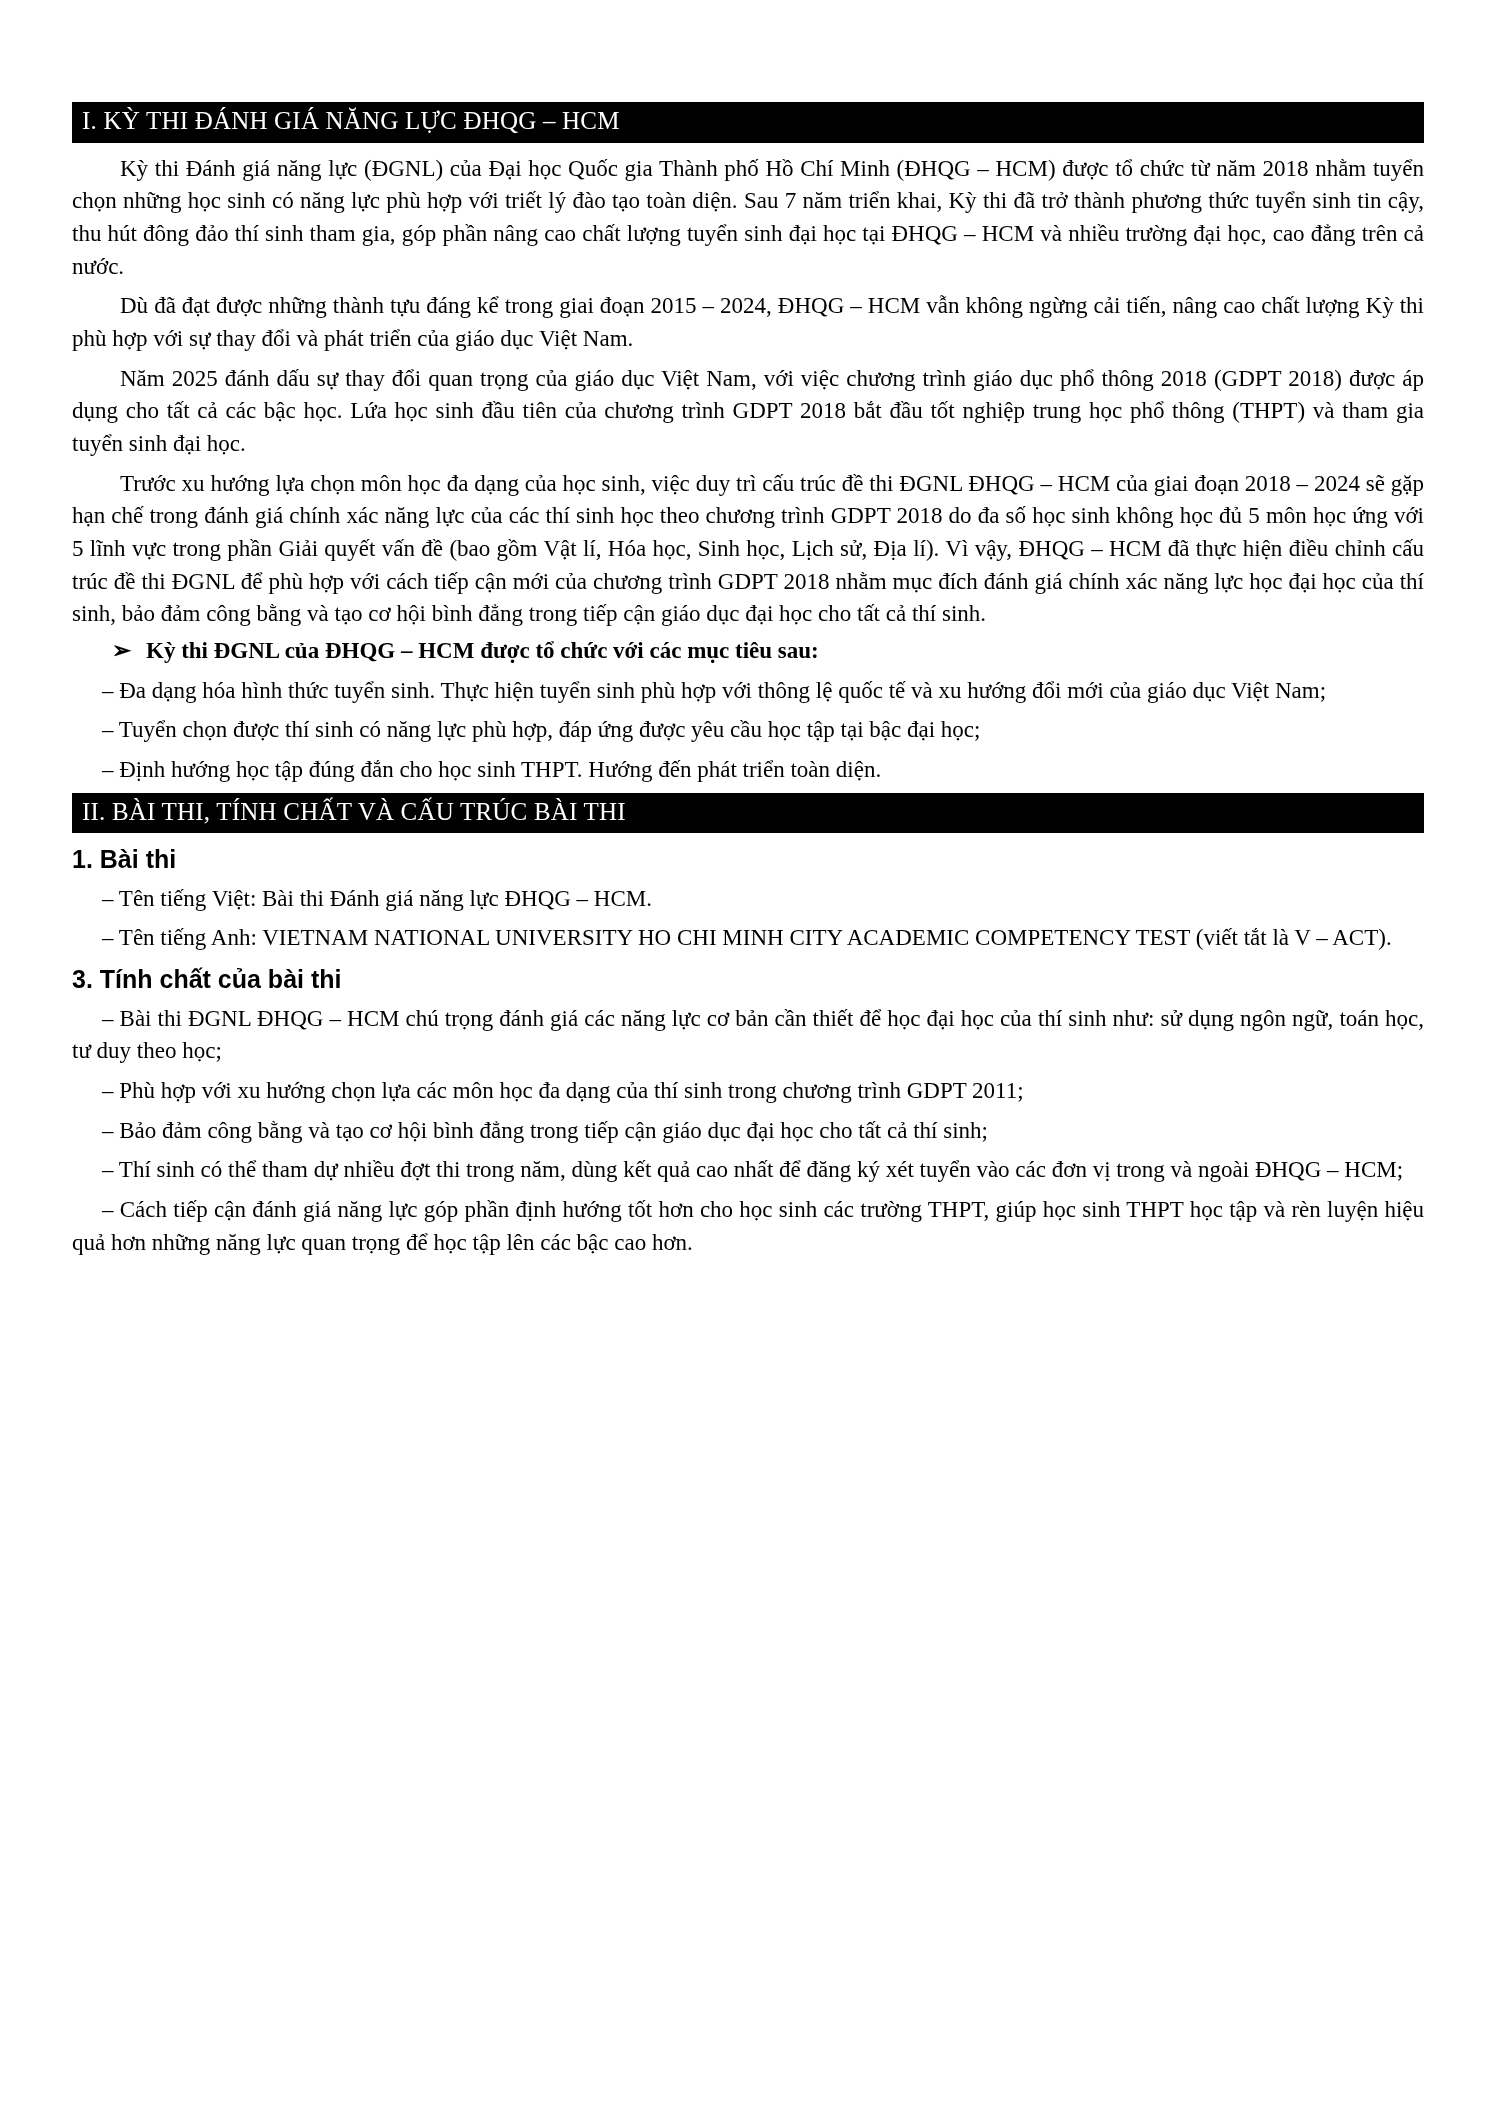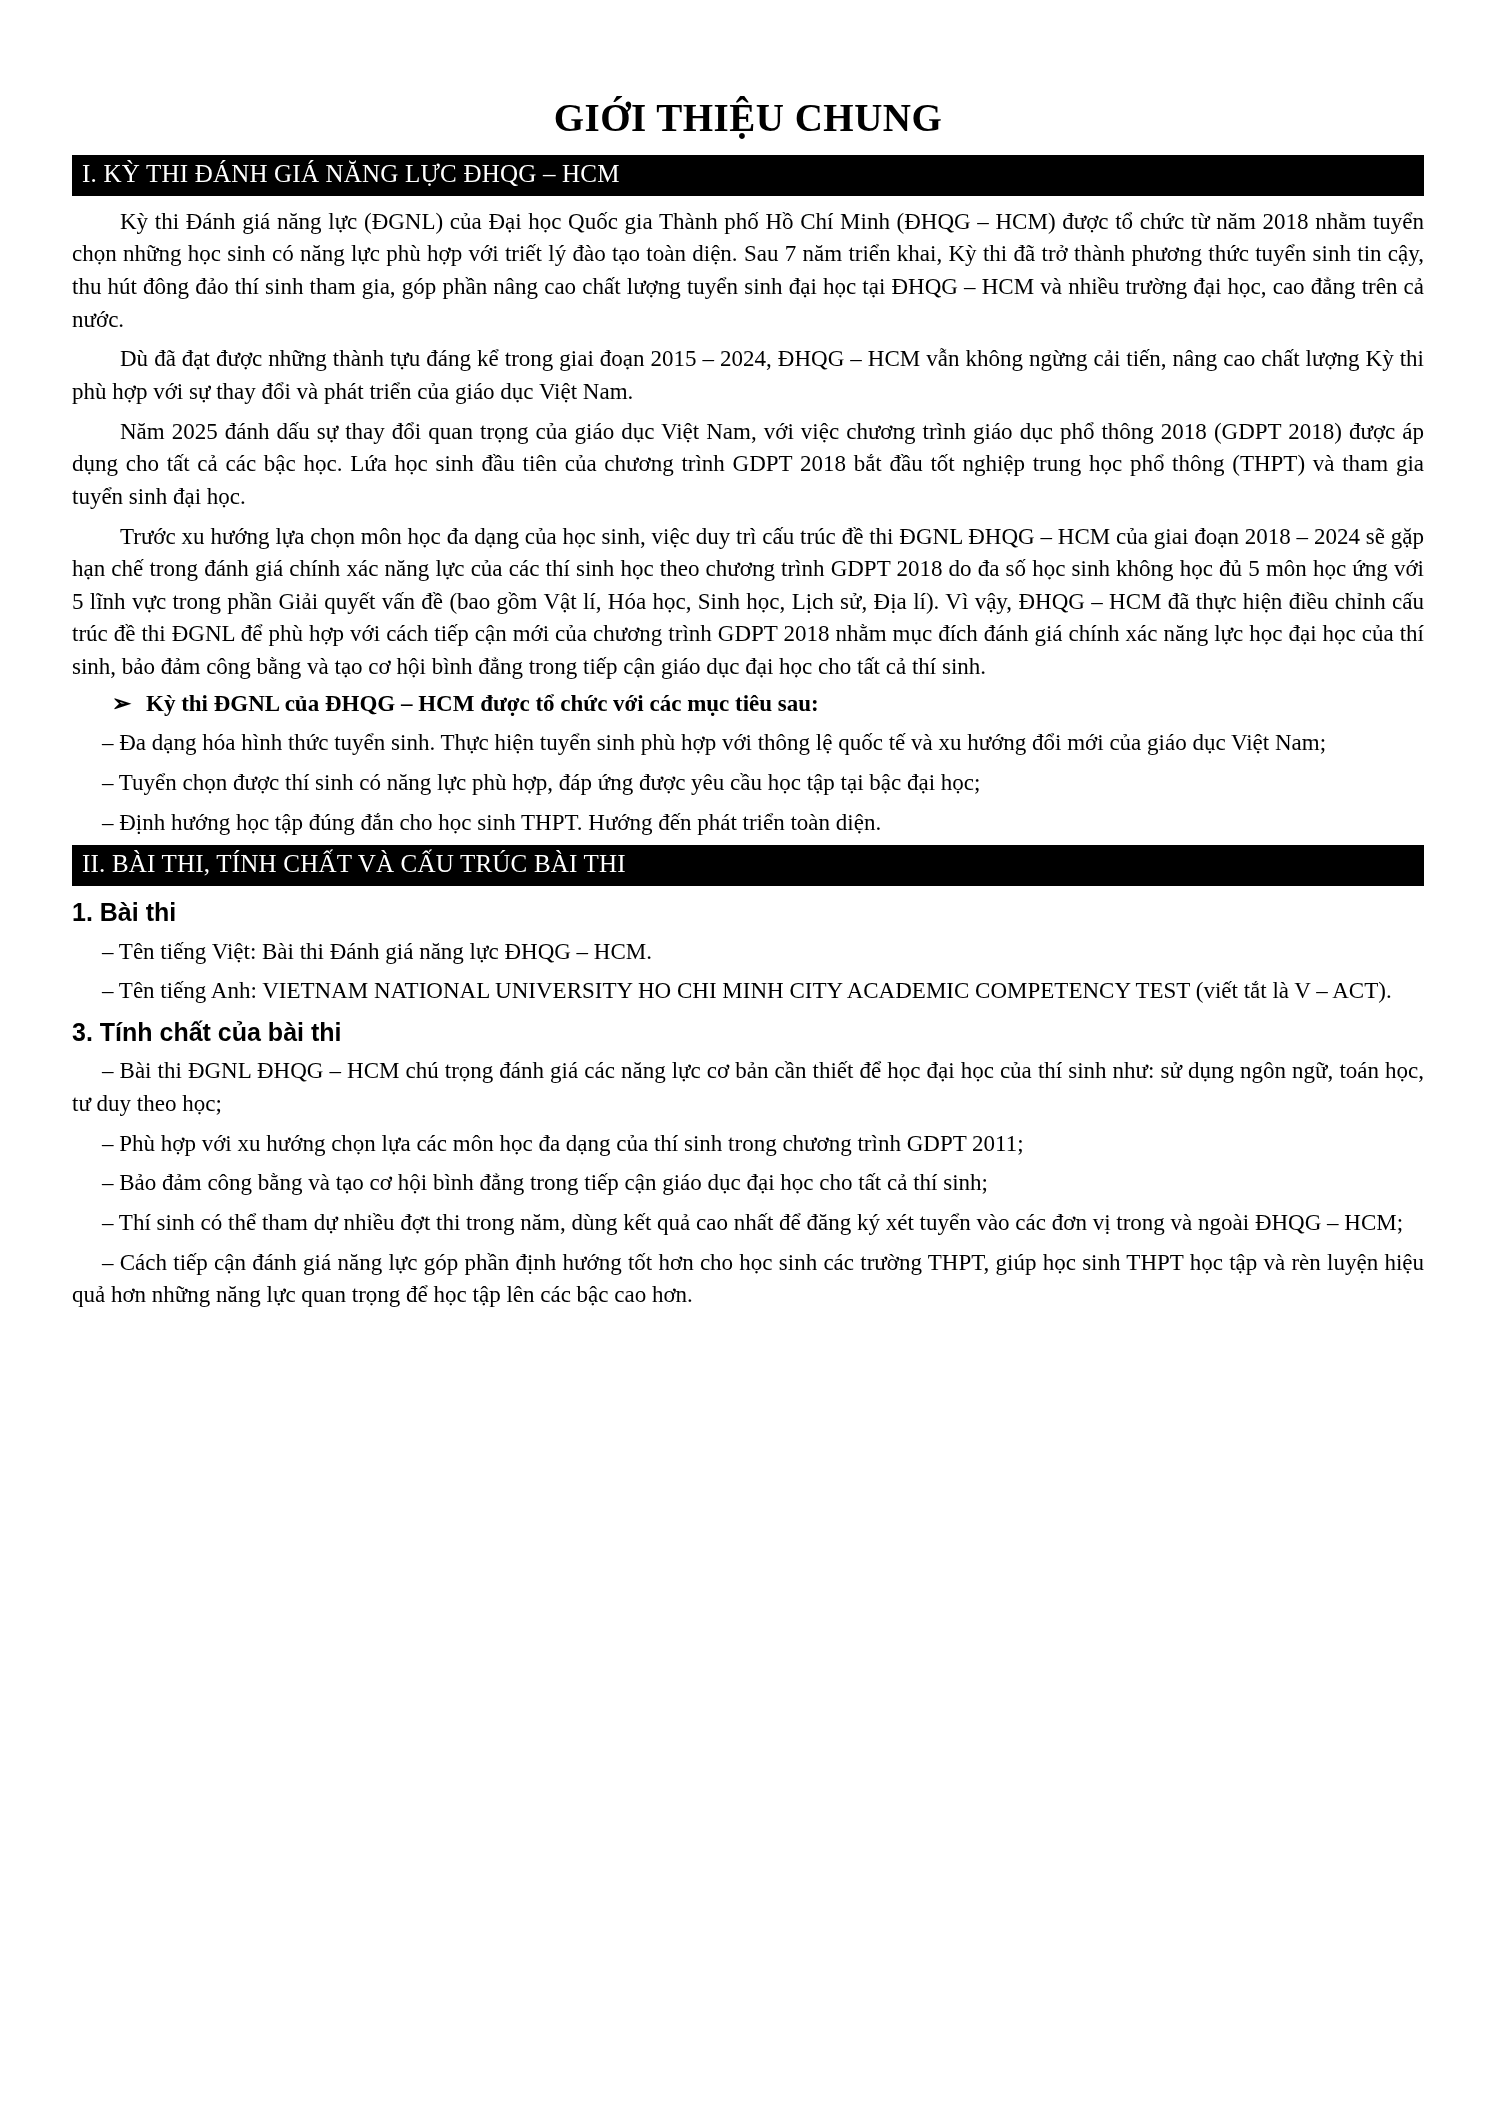--- a/index.html
+++ b/index.html
@@ -83,21 +83,20 @@
     font-weight: bold;
     margin: 8px 0 4px 0;
     line-height: 1.3;
   }
 </style>
 </head>
 <body>
 
 <div class="page">
 
-  <h1 class="doc-title">GIỚI THIỆU CHUNG</h1>
 
 
   <div class="section-bar">I. KỲ THI ĐÁNH GIÁ NĂNG LỰC ĐHQG – HCM</div>
 
   <p class="indent">Kỳ thi Đánh giá năng lực (ĐGNL) của Đại học Quốc gia Thành phố Hồ Chí Minh (ĐHQG – HCM) được tổ chức từ năm 2018 nhằm tuyển chọn những học sinh có năng lực phù hợp với triết lý đào tạo toàn diện. Sau 7 năm triển khai, Kỳ thi đã trở thành phương thức tuyển sinh tin cậy, thu hút đông đảo thí sinh tham gia, góp phần nâng cao chất lượng tuyển sinh đại học tại ĐHQG – HCM và nhiều trường đại học, cao đẳng trên cả nước.</p>
   <p class="indent">Dù đã đạt được những thành tựu đáng kể trong giai đoạn 2015 – 2024, ĐHQG – HCM vẫn không ngừng cải tiến, nâng cao chất lượng Kỳ thi phù hợp với sự thay đổi và phát triển của giáo dục Việt Nam.</p>
   <p class="indent">Năm 2025 đánh dấu sự thay đổi quan trọng của giáo dục Việt Nam, với việc chương trình giáo dục phổ thông 2018 (GDPT 2018) được áp dụng cho tất cả các bậc học. Lứa học sinh đầu tiên của chương trình GDPT 2018 bắt đầu tốt nghiệp trung học phổ thông (THPT) và tham gia tuyển sinh đại học.</p>
   <p class="indent">Trước xu hướng lựa chọn môn học đa dạng của học sinh, việc duy trì cấu trúc đề thi ĐGNL ĐHQG – HCM của giai đoạn 2018 – 2024 sẽ gặp hạn chế trong đánh giá chính xác năng lực của các thí sinh học theo chương trình GDPT 2018 do đa số học sinh không học đủ 5 môn học ứng với 5 lĩnh vực trong phần Giải quyết vấn đề (bao gồm Vật lí, Hóa học, Sinh học, Lịch sử, Địa lí). Vì vậy, ĐHQG – HCM đã thực hiện điều chỉnh cấu trúc đề thi ĐGNL để phù hợp với cách tiếp cận mới của chương trình GDPT 2018 nhằm mục đích đánh giá chính xác năng lực học đại học của thí sinh, bảo đảm công bằng và tạo cơ hội bình đẳng trong tiếp cận giáo dục đại học cho tất cả thí sinh.</p>
 
   <p class="bullet">

